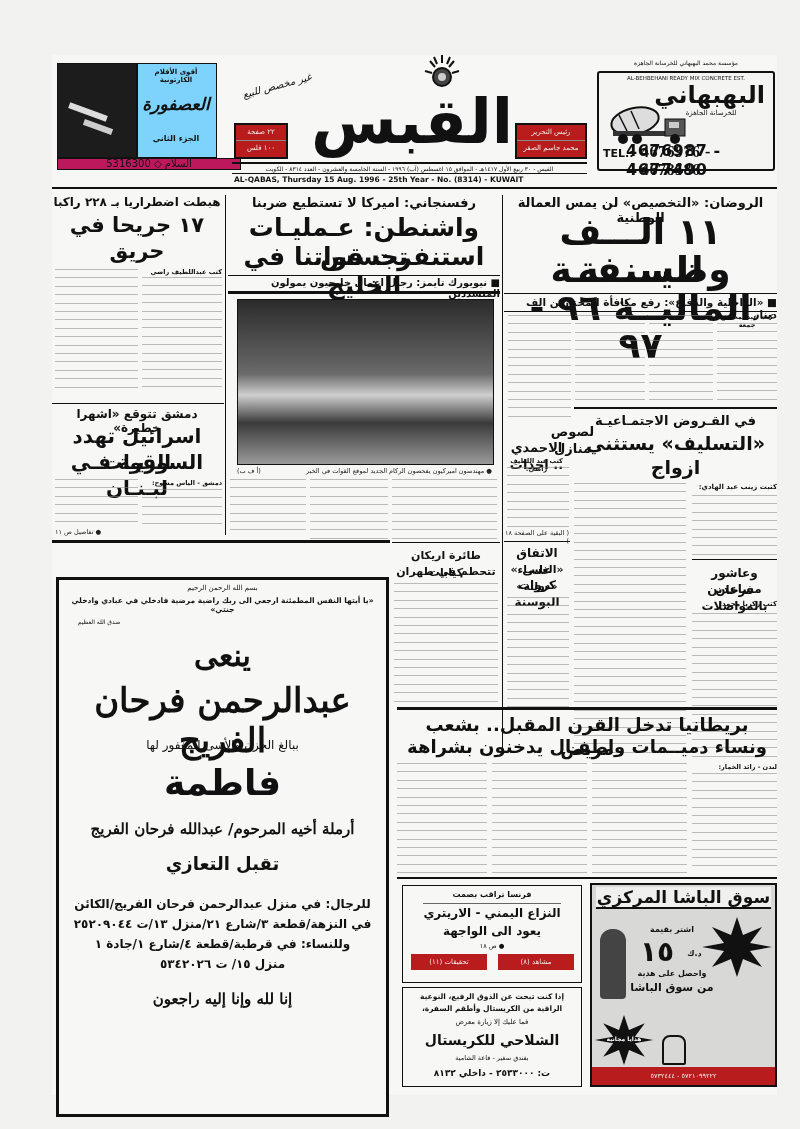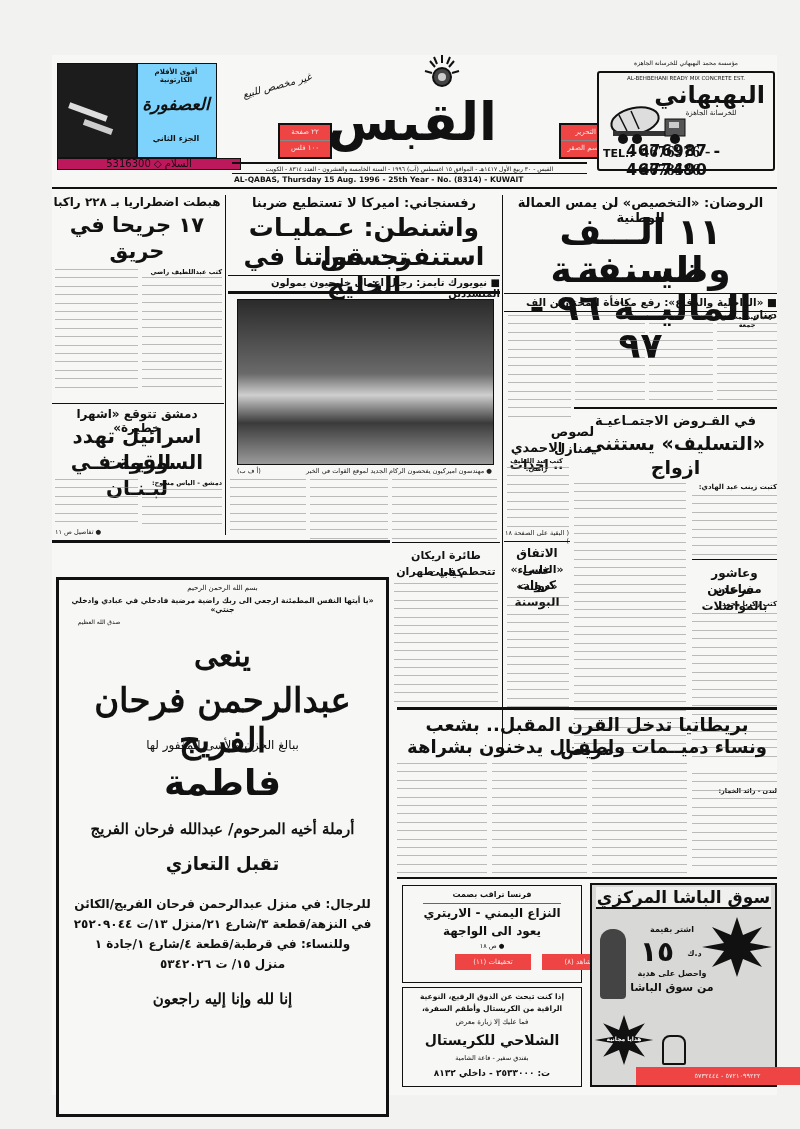--- a/index.html
+++ b/index.html
@@ -2,21 +2,21 @@
 <html><head>
 <meta charset="utf-8">
 <style>
   html,body{margin:0;padding:0;}
   body{width:800px;height:1129px;background:#f2f2f0;position:relative;overflow:hidden;font-family:"DejaVu Sans",sans-serif;color:#111;}
   .page{position:absolute;left:52px;top:55px;width:725px;height:1040px;background:#f7f7f5;}
   .abs{position:absolute;}
   .rtl{direction:rtl;text-align:center;}
   .rule{position:absolute;background:#111;}
   .box{position:absolute;border:2px solid #111;box-sizing:border-box;}
-  .dark{background:#ef4444;color:#eee;margin-left:44px;}
+  .dark{background:#b91c1c;color:#eee;}
   .bodytext{position:absolute;direction:rtl;text-align:justify;font-size:6.5px;line-height:8.4px;color:#333;overflow:hidden;}
   .kicker{font-weight:bold;font-size:13px;}
   .head-xl{font-weight:900;font-size:36px;line-height:38px;letter-spacing:1px;}
   .head-l{font-weight:900;font-size:25px;line-height:29px;}
   .head-m{font-weight:900;font-size:19px;line-height:24px;}
   .head-s{font-weight:bold;font-size:13px;line-height:17px;}
   .fill{background:repeating-linear-gradient(180deg,#888 0 1px,transparent 1px 8.4px);opacity:.55;}
   .photo{background:linear-gradient(180deg,#2b2b2b 0%,#6a6a6a 45%,#cfcfcf 58%,#3a3a3a 75%,#9a9a9a 100%);}
   .caption{font-size:6.5px;direction:rtl;color:#222;}
   svg{display:block;}
@@ -52,21 +52,21 @@
           <line x1="32" y1="8" x2="27" y2="14"></line>
         <line x1="3" y1="18" x2="10" y2="20"></line>
           <line x1="37" y1="18" x2="30" y2="20"></line>
         <line x1="12" y1="4" x2="15" y2="11"></line>
           <line x1="28" y1="4" x2="25" y2="11"></line>
       </g>
       <circle cx="20" cy="24" r="9" fill="#444" stroke="#111" stroke-width="2"></circle>
       <circle cx="20" cy="24" r="4" fill="#ccc"></circle>
     </svg>
   </div>
-  <div class="abs rtl" style="left:255px;top:32px;width:210px;font-size:52px;font-weight:900;line-height:70px;letter-spacing:-2px;">القبس</div>
+  <div class="abs rtl" style="left:255px;top:32px;width:210px;font-size:62px;font-weight:900;line-height:70px;letter-spacing:-2px;">القبس</div>
 
   <div class="abs dark" style="left:463px;top:68px;width:68px;height:32px;border:2px solid #111;">
     <div class="rtl" style="font-size:7px;line-height:15px;border-bottom:1px solid #888;">رئيس التحرير</div>
     <div class="rtl" style="font-size:7px;line-height:15px;">محمد جاسم الصقر</div>
   </div>
 
   <div class="abs rtl" style="left:545px;top:4px;width:178px;font-size:6px;">مؤسسة محمد البهبهاني للخرسانة الجاهزة</div>
   <div class="box" style="left:545px;top:16px;width:178px;height:100px;border-radius:3px;background:#f4f4f2;">
     <div class="abs" style="left:4px;top:2px;width:166px;font-size:5.5px;text-align:center;">AL-BEHBEHANI READY MIX CONCRETE EST.</div>
     <div class="abs rtl" style="right:8px;top:8px;width:110px;font-size:24px;font-weight:900;line-height:28px;">البهبهاني</div>
@@ -182,21 +182,21 @@
     <div class="abs rtl" style="left:0;top:316px;width:327px;font-size:12px;font-weight:bold;line-height:17px;">للرجال: في منزل عبدالرحمن فرحان الفريج/الكائن</div>
     <div class="abs rtl" style="left:0;top:336px;width:327px;font-size:12px;font-weight:bold;line-height:17px;">في النزهة/قطعة ٣/شارع ٢١/منزل ١٣/ت ٢٥٢٠٩٠٤٤</div>
     <div class="abs rtl" style="left:0;top:356px;width:327px;font-size:12px;font-weight:bold;line-height:17px;">وللنساء: في قرطبة/قطعة ٤/شارع ١/جادة ١</div>
     <div class="abs rtl" style="left:0;top:376px;width:327px;font-size:12px;font-weight:bold;line-height:17px;">منزل ١٥/ ت ٥٣٤٢٠٢٦</div>
     <div class="abs rtl" style="left:0;top:410px;width:327px;font-size:15px;font-weight:bold;font-family:'DejaVu Serif',serif;">إنا لله وإنا إليه راجعون</div>
   </div>
 
   <div class="rule" style="left:345px;top:652px;width:380px;height:3px;"></div>
   <div class="abs rtl head-m" style="left:345px;top:658px;width:380px;font-size:18px;">بريطانيا تدخل القرن المقبل.. بشعب مريض</div>
   <div class="abs rtl head-m" style="left:345px;top:680px;width:380px;font-size:18px;">ونساء دميــمات واطفـال يدخنون بشراهة</div>
-  <div class="abs rtl" style="left:640px;top:732px;width:85px;font-size:6.5px;font-weight:bold;text-align:right;">لندن - رائد الخمار:</div>
+  <div class="abs rtl" style="left:640px;top:708px;width:85px;font-size:6.5px;font-weight:bold;text-align:right;">لندن - رائد الخمار:</div>
   <div class="bodytext fill" style="left:640px;top:718px;width:85px;height:100px;"></div>
   <div class="bodytext fill" style="left:540px;top:708px;width:95px;height:110px;"></div>
   <div class="bodytext fill" style="left:440px;top:708px;width:95px;height:110px;"></div>
   <div class="bodytext fill" style="left:345px;top:708px;width:90px;height:110px;"></div>
   <div class="rule" style="left:345px;top:822px;width:380px;height:2px;"></div>
 
   <div class="box" style="left:350px;top:830px;width:180px;height:98px;border-width:1px;">
     <div class="abs rtl" style="left:0;top:4px;width:178px;font-size:8px;font-weight:bold;">فرنسا تراقب بصمت</div>
     <div class="abs" style="left:20px;top:17px;width:138px;height:1px;background:#666;"></div>
     <div class="abs rtl" style="left:0;top:20px;width:178px;font-size:12px;font-weight:900;">النزاع اليمني - الاريتري</div>

